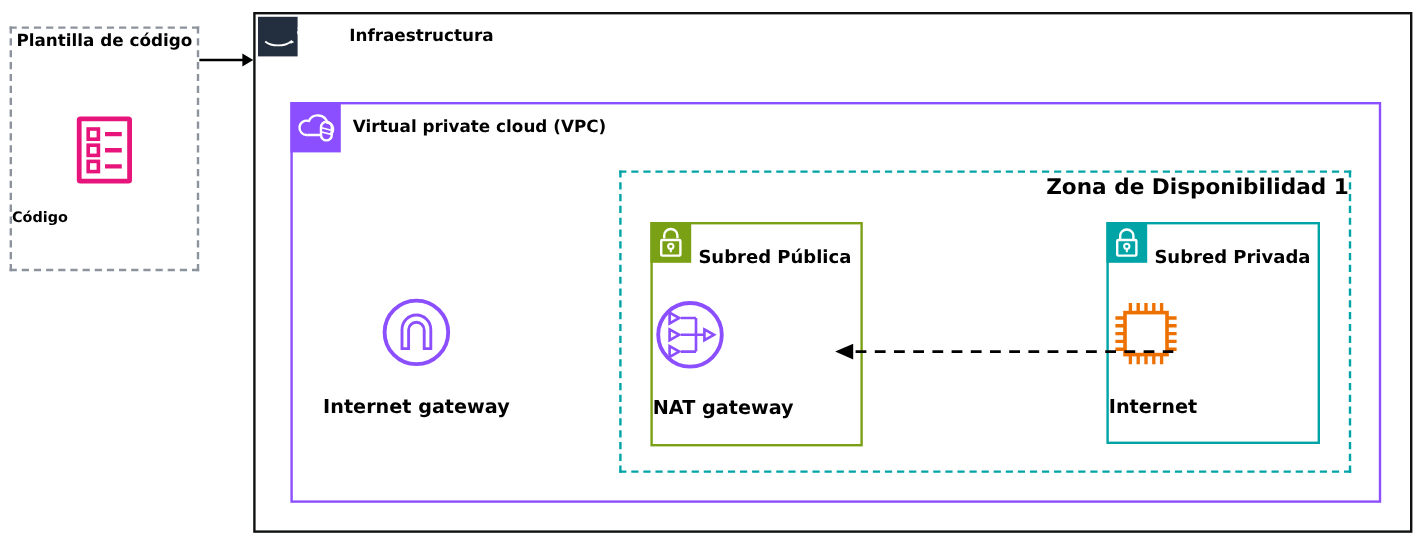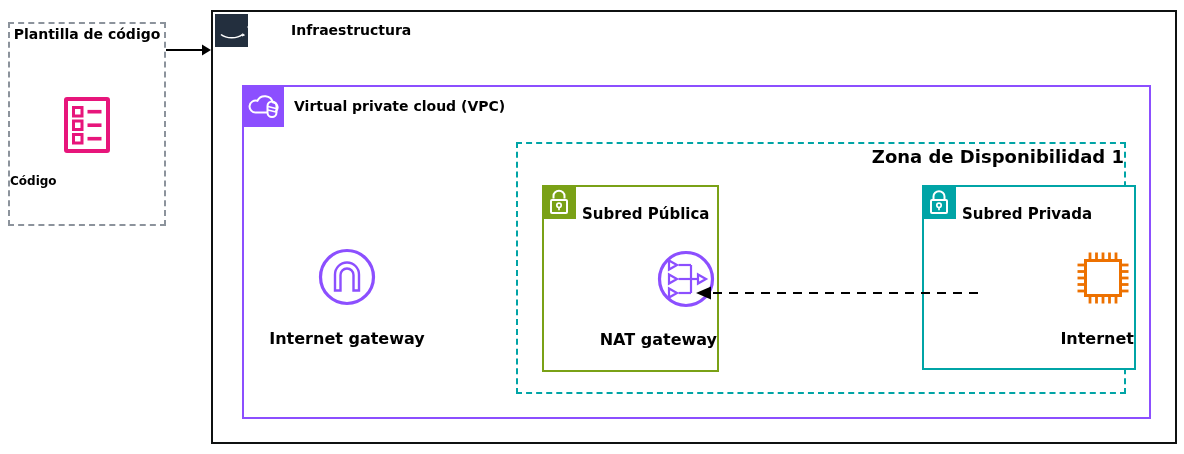--- a/index.html
+++ b/index.html
@@ -45,27 +45,27 @@
 
   
   .az-box { left:272px; top:55px; width:610px; height:252px;
             border:2px dashed var(--teal,#00A4A6); }
   .az-title { top:2px; left:0; width:100%; text-align:right; font-size:18px; }
 
   
   .subnet { border-style:solid; border-width:2px; background:#fff; }
   .subnet.public  { left:24px;  top:41px; width:177px; height:187px;
                     border-color:var(--green,#7AA116); }
-  .subnet.private { left:404px; top:41px; width:214px; height:185px;
+  .subnet.private { left:404px; top:41px; width:178px; height:185px;
                     border-color:var(--teal,#00A4A6); }
   .lock-badge { left:-2px; top:-2px; width:34px; height:34px; }
   .lock-badge.public  { background:var(--green,#7AA116); }
   .lock-badge.private { background:var(--teal,#00A4A6); }
   .subnet-label { left:38px; top:-2px; height:34px; line-height:34px; font-size:15px;margin-top:12px; }
-  .resource { left:0; top:61px; width:100%; text-align:right; }
+  .resource { left:0; top:61px; width:100%; text-align:left; }
   .resource.chip { top:60px; }
 
   
   .st-purple { stroke:var(--purple,#8C4FFF); fill:none; }
   .st-orange { stroke:var(--orange,#ED7100); fill:none; }
   .st-pink   { stroke:var(--pink,#E7157B);  fill:none; }
   .st-white  { stroke:#ffffff; fill:none; }
   .st-black  { stroke:#000000; fill:none; }
 </style>
 </head>

